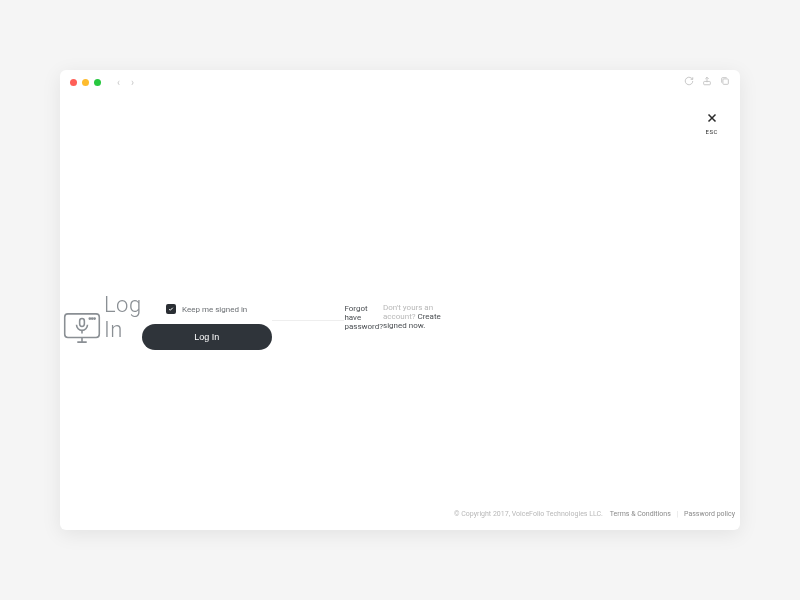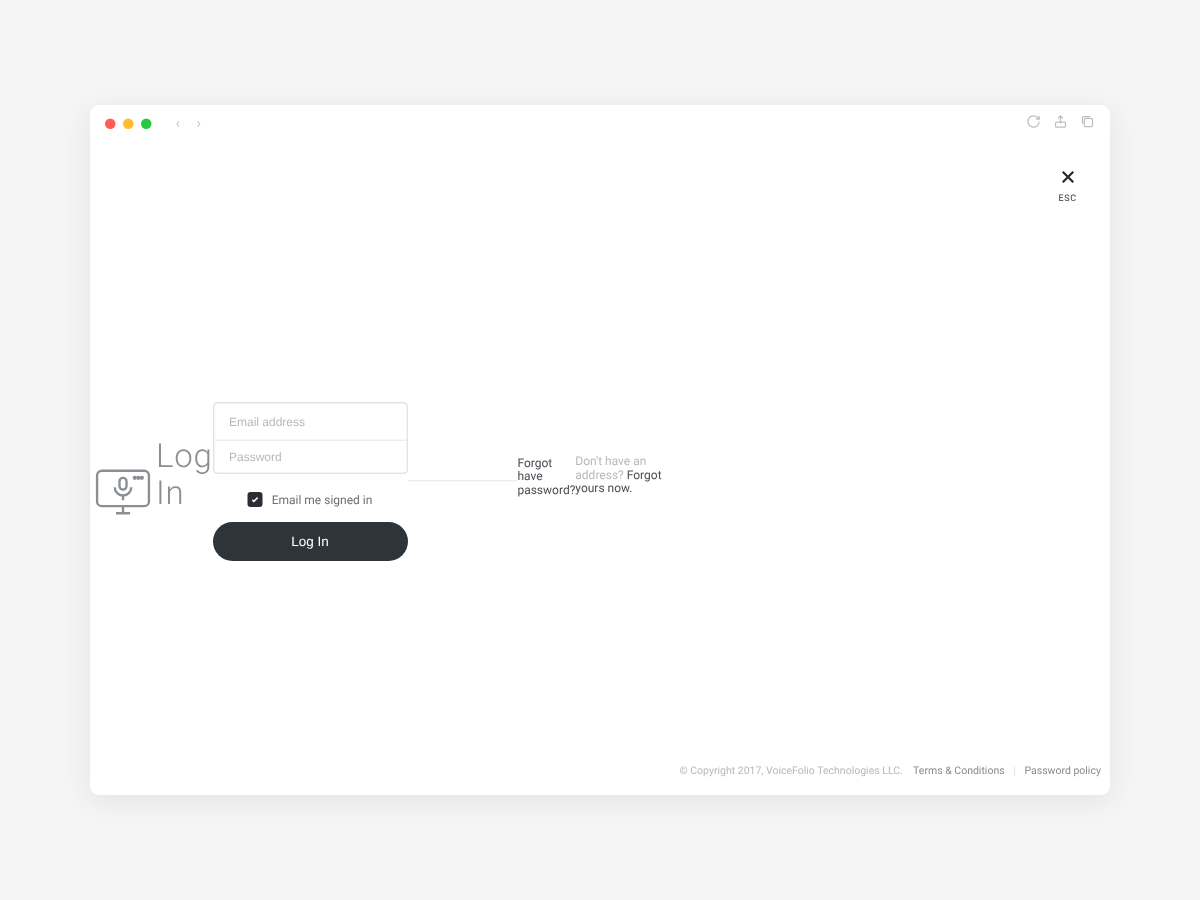--- a/index.html
+++ b/index.html
@@ -200,45 +200,41 @@
         <path d="M28 27v4"></path>
         <circle cx="38" cy="12" r="0.8" fill="#8a8f94"></circle>
         <circle cx="41" cy="12" r="0.8" fill="#8a8f94"></circle>
         <circle cx="44" cy="12" r="0.8" fill="#8a8f94"></circle>
       </svg>
     </div>
 
     <h1 class="page-title">Log In</h1>
 
     <div class="login-form">
-      <div class="input-group">
-        <input type="text" class="text-input" placeholder="Email address" style="">
-        <input type="password" class="text-input divider" placeholder="Password" style="">
-      </div>
 
       <div class="checkbox-row">
         <div class="checkbox">
           <svg viewBox="0 0 24 24" fill="none" stroke="#fff" stroke-width="4">
               <path d="M5 13l4 4L19 7"></path>
             </svg>
         </div>
-        <span class="checkbox-label">Email me signed in</span>
+        <span class="checkbox-label">Keep me signed in</span>
       </div>
 
       <button class="login-btn">Log In</button>
     </div>
 
     <div class="hr"></div>
 
     <div class="forgot-link">Forgot have password?</div>
 
     <div class="signup-row">
-      <span>Don't have an address?</span>
+      <span>Don't yours an account?</span>
       <span> </span>
-      <span class="signup-link">Forgot yours now.</span>
+      <span class="signup-link">Create signed now.</span>
     </div>
 
     <div class="footer">
       <span>© Copyright 2017, VoiceFolio Technologies LLC.</span>
       <span>&nbsp;&nbsp;</span>
       <span class="footer-link">Terms &amp; Conditions</span>
       <span class="footer-sep">|</span>
       <span class="footer-link">Password policy</span>
     </div>
   </div>

